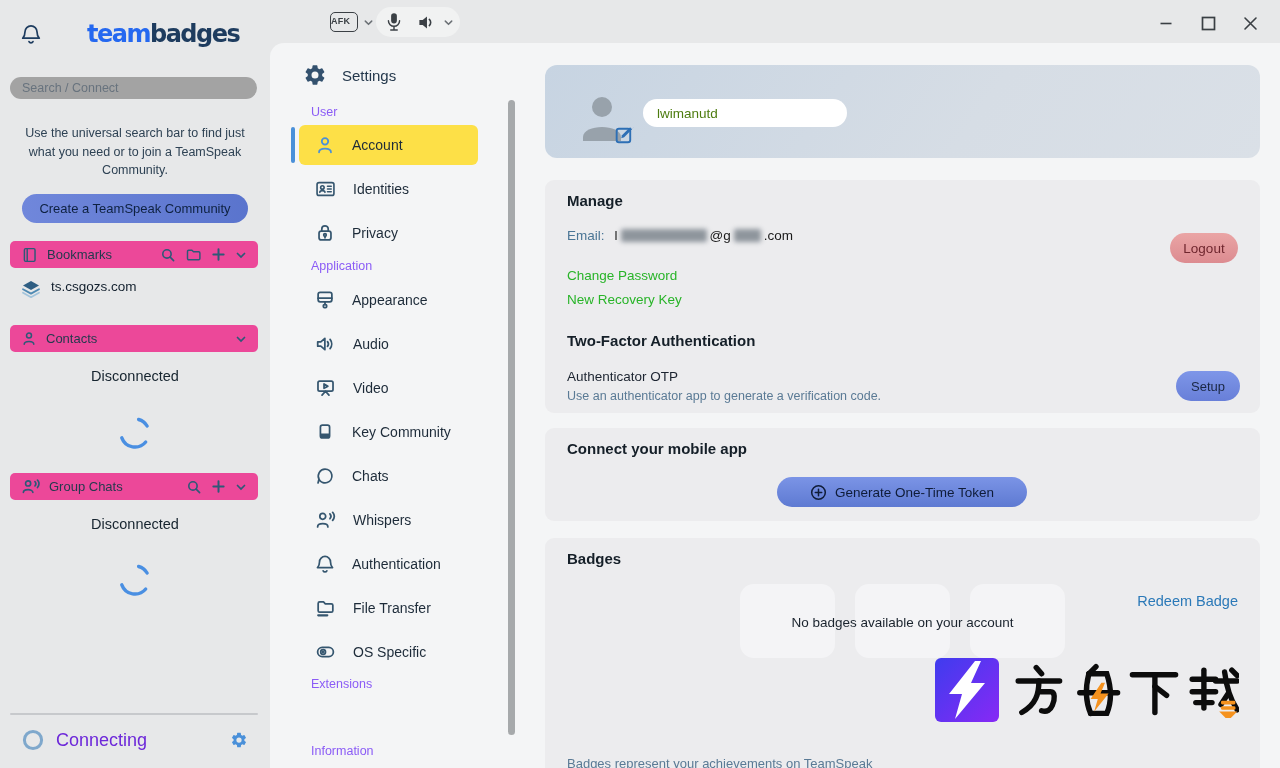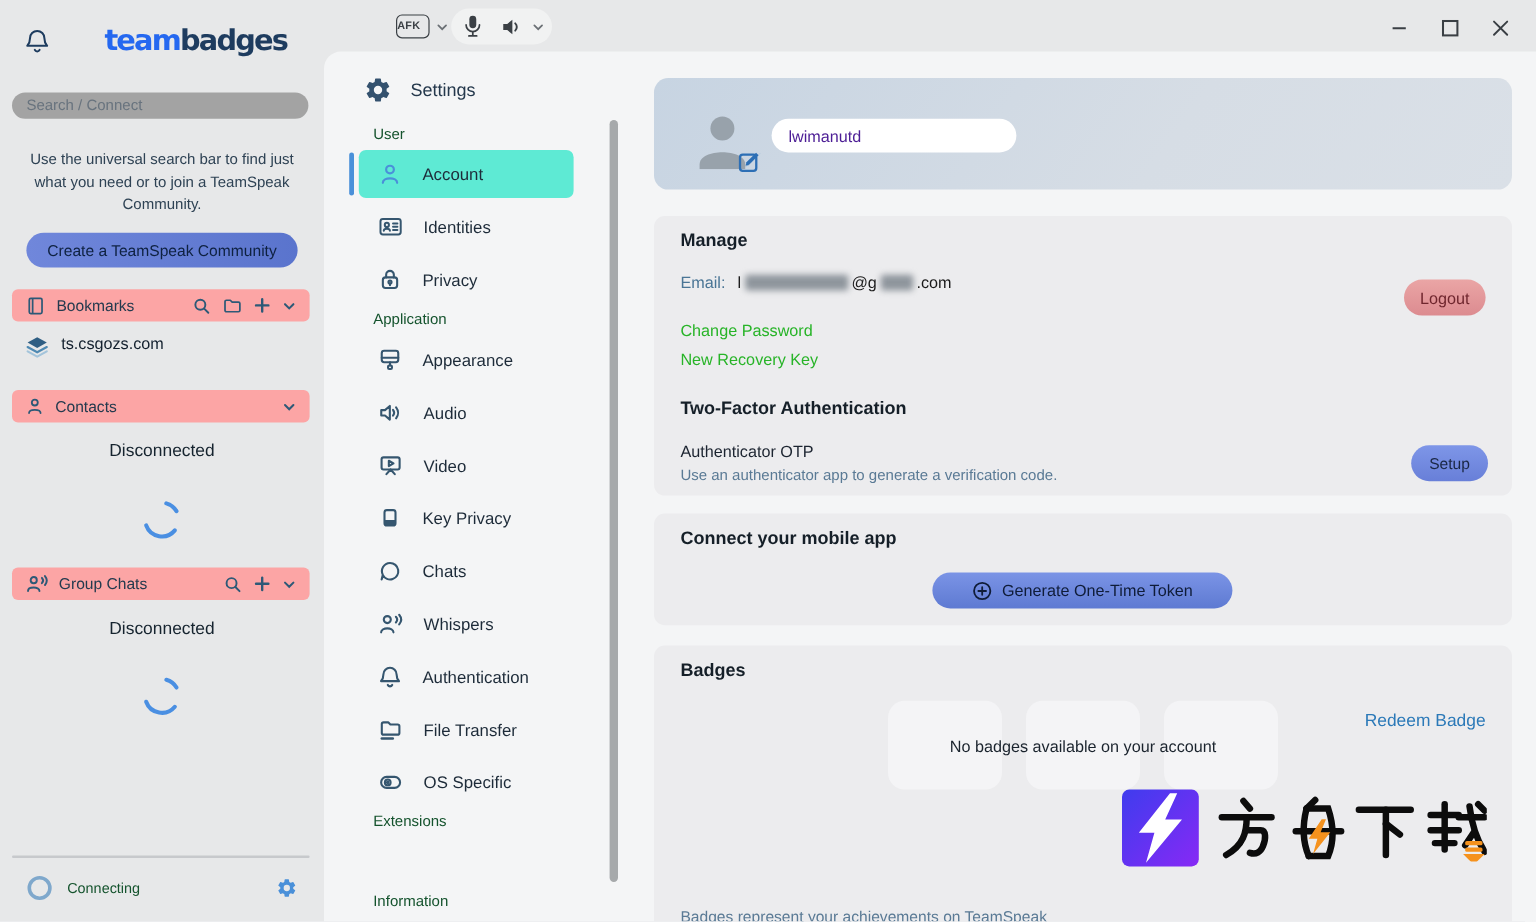--- a/index.html
+++ b/index.html
@@ -20,47 +20,47 @@
 .avpill .div{width:1px;height:18px;background:#c3cdd6}
 .win-btn{position:absolute;top:12px;width:28px;height:22px;display:flex;align-items:center;justify-content:center;color:#3a3f44}
 
 
 .search-input{position:absolute;left:10px;top:77px;width:247px;height:22px;border:none;background:#a3a3a3;border-radius:11px;
   padding:0 12px;font-size:12.5px;color:#49545f;font-family:inherit;outline:none}
 .search-input::placeholder{color:#68737e}
 .info-text{position:absolute;left:12px;top:124px;width:246px;text-align:center;font-size:12.5px;line-height:18.5px;color:#2e4254}
 .create-btn{position:absolute;left:22px;top:194px;width:226px;height:29px;border:none;border-radius:14.5px;
   background:linear-gradient(90deg,#7087db,#5a74cd);color:#0e2140;font-size:13px;font-family:inherit;cursor:pointer}
-.side-row{position:absolute;left:10px;width:248px;height:27px;background:#fca5a5;border-radius:5px;display:flex;align-items:center;padding:0 11px;gap:9px;color:#2d5977}
+.side-row{position:absolute;left:10px;width:248px;height:27px;background:#ec4899;border-radius:5px;display:flex;align-items:center;padding:0 11px;gap:9px;color:#2d5977}
 .side-row .lbl{font-size:13px;color:#243a4e;flex:1}
 .plain-row{position:absolute;left:10px;width:248px;height:28px;display:flex;align-items:flex-start;padding:0 11px;gap:10px}
 .plain-row .lbl{font-size:13.5px;color:#13202e}
 .disc{position:absolute;left:0;width:270px;text-align:center;font-size:14.5px;color:#16242f}
 .divider{position:absolute;left:10px;top:713px;width:248px;height:2px;background:#c7c9cc;border-radius:1px}
 .conn-row{position:absolute;left:22px;top:729px;display:flex;align-items:center;gap:12px}
-.conn-row .lbl{font-size:12px;color:#14532d}
+.conn-row .lbl{font-size:18px;color:#6d28d9}
 
 
 .panel{position:absolute;left:270px;top:43px;width:1010px;height:725px;background:#f4f5f6;border-top-left-radius:14px;overflow:hidden}
 .settings-head{position:absolute;left:33px;top:20px;display:flex;align-items:center;gap:15px;color:#33516e}
 .settings-head .lbl{font-size:15px;color:#24384c}
-.sec-label{position:absolute;left:41px;font-size:12.5px;color:#14532d}
+.sec-label{position:absolute;left:41px;font-size:12.5px;color:#8b5cf6}
 .nav-item{position:absolute;left:29px;width:179px;height:40px;display:flex;align-items:center;gap:16px;padding-left:15px;border-radius:6px;color:#35566f;cursor:pointer}
 .nav-item .nl{font-size:14px;color:#1d2b39}
-.nav-item.sel{background:#5eead4;color:#4a90d9}
+.nav-item.sel{background:#fde047;color:#4a90d9}
 .sel-bar{position:absolute;left:21px;width:4px;height:36px;border-radius:2px;background:#4a90d9}
 .nav-scroll{position:absolute;left:238px;top:57px;width:7px;height:635px;border-radius:4px;background:#a6a9ab}
 
 
 .card{position:absolute;left:275px;width:715px;background:#ececee;border-radius:9px}
 .profile-card{top:22px;height:93px;background:linear-gradient(125deg,#c7d4e2,#d6dde5 60%,#dae0e7);border-radius:12px}
 .avatar{position:absolute;left:30px;top:26px;color:#98a2ab}
 .edit-ico{position:absolute;left:69px;top:59px;color:#2d6fb5}
 .uname{position:absolute;left:98px;top:34px;width:204px;height:28px;border:none;border-radius:14px;background:#fff;
-  padding:0 14px;font-size:13.5px;color:#4c1d95;font-family:inherit;outline:none}
+  padding:0 14px;font-size:13.5px;color:#4d7c0f;font-family:inherit;outline:none}
 .card-title{position:absolute;left:22px;font-size:15px;font-weight:bold;color:#151f28}
 .email-row{position:absolute;left:22px;top:48px;font-size:13.5px;color:#1a1a1a;display:flex;align-items:center}
 .email-lab{color:#4a7595;margin-right:10px}
 .blurbox{display:inline-block;height:13px;background:#8e959c;border-radius:2px;filter:blur(2.5px);margin:0 3px}
 .pill-btn{position:absolute;border:none;border-radius:15px;font-family:inherit;cursor:pointer}
 .logout-btn{right:22px;top:53px;width:68px;height:30px;background:linear-gradient(180deg,#eaa5a5,#dc8b90);color:#6f262e;font-size:13.5px}
 .green-link{position:absolute;left:22px;font-size:13.5px;color:#28b428;cursor:pointer}
 .otp-title{position:absolute;left:22px;top:189px;font-size:13.5px;color:#1c2430}
 .otp-desc{position:absolute;left:22px;top:209px;font-size:12.5px;color:#5a7a95}
 .setup-btn{right:20px;top:191px;width:64px;height:30px;background:linear-gradient(180deg,#7e96e8,#687fd8);color:#1a2744;font-size:13px}
@@ -348,21 +348,21 @@
     <span class="nl">Video</span>
   </div>
 
   <div class="nav-item" style="top:369px">
     <span>
       <svg width="22" height="22" viewBox="0 0 24 24">
           <rect x="7" y="4.5" width="10" height="14" rx="2.2" fill="none" stroke="currentColor" stroke-width="1.9"></rect>
           <path d="M7 13.5h10v3a2 2 0 0 1-2 2H9a2 2 0 0 1-2-2Z" fill="currentColor"></path>
         </svg>
     </span>
-    <span class="nl">Key Privacy</span>
+    <span class="nl">Key Community</span>
   </div>
 
   <div class="nav-item" style="top:413px">
     <span>
       <svg width="22" height="22" viewBox="0 0 24 24" fill="none" stroke="currentColor" stroke-width="1.9" stroke-linecap="round" stroke-linejoin="round">
           <path d="M12 4.5a7.5 7.5 0 1 1-6.6 11L4.4 19.6l1.2-4A7.5 7.5 0 0 1 12 4.5Z"></path>
         </svg>
     </span>
     <span class="nl">Chats</span>
   </div>

